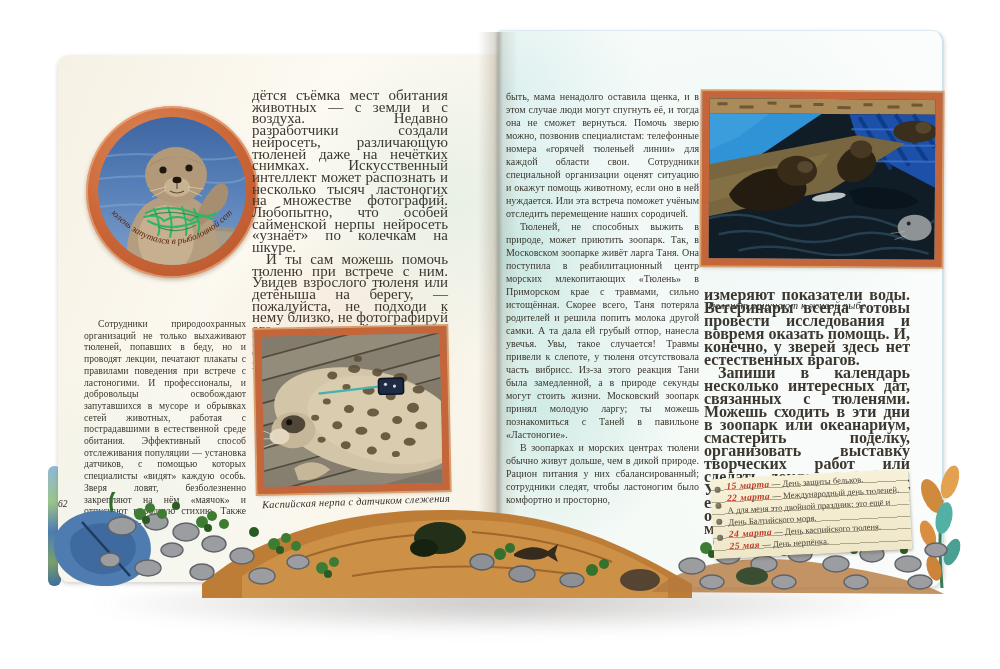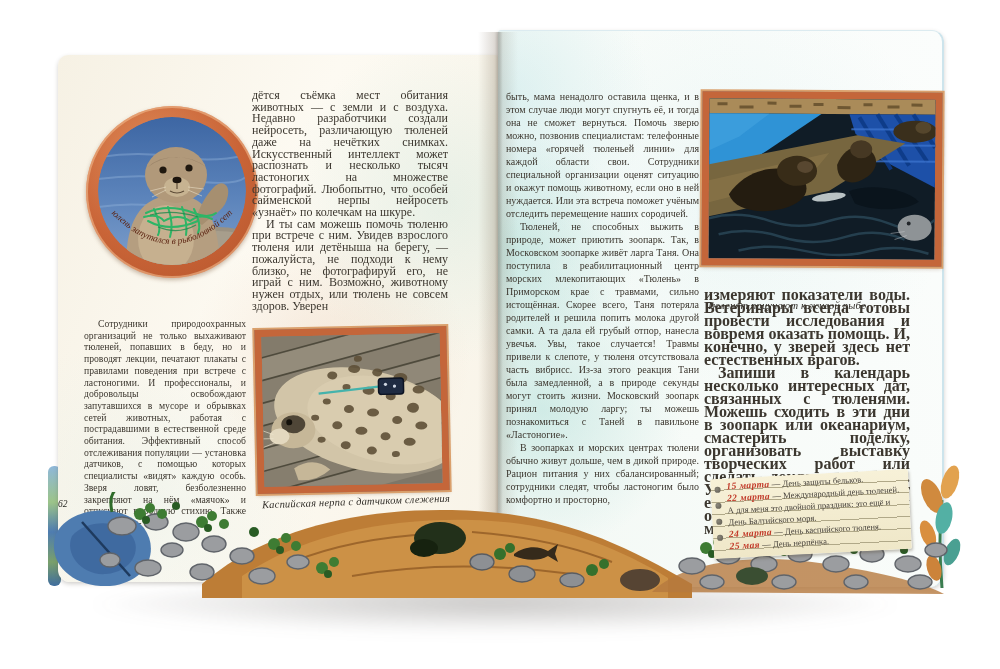--- a/index.html
+++ b/index.html
@@ -27,21 +27,21 @@
       radial-gradient(circle at 10% 68%,rgba(150,212,205,.38),rgba(150,212,205,0) 26%),
       radial-gradient(circle at 2% 12%,rgba(170,220,225,.35),rgba(170,220,225,0) 22%),
       radial-gradient(circle at 55% 30%,rgba(198,232,236,.22),rgba(198,232,236,0) 45%),
       linear-gradient(250deg,#fbfdfc,#f7fbf8 60%,#f2f8f4);}
   .gutter{left:478px;top:32px;width:40px;height:552px;
     background:linear-gradient(90deg,rgba(90,70,45,0),rgba(90,70,45,.20) 42%,rgba(60,45,30,.32) 52%,rgba(90,70,45,.12) 62%,rgba(90,70,45,0));}
   
   .bodytext{ text-align:justify; hyphens:auto; -webkit-hyphens:auto; }
   .bodytext p{margin:0 0 0 0;}
   .bodytext p.ind{text-indent:14px;}
-  .col-top-left{left:252px;top:90px;width:196px;height:236px;font-size:12px;line-height:11.7px;}
+  .col-top-left{left:252px;top:90px;width:196px;height:236px;font-size:15px;line-height:11.7px;}
   .col-left-left{left:84px;top:318px;width:162px;height:224px;font-size:9.7px;line-height:11.7px;}
   .col-main-right{left:506px;top:90px;width:193px;height:478px;font-size:10px;line-height:13px;}
   .col-right-right{left:704px;top:288px;width:206px;height:192px;font-size:16px;line-height:13px;font-weight:bold;}
   .caption{font-style:italic;font-size:10.5px;color:#2f2c27;letter-spacing:.2px;}
   .pagenum{left:58px;top:499px;font-size:9.5px;color:#23251f;z-index:9;font-style:italic;}
   
   .ring{left:86px;top:106px;width:172px;height:172px;border-radius:50%;
     background:radial-gradient(circle at 38% 30%,#df8a58,#c96437 55%,#b5552c);
     box-shadow:0 2px 4px rgba(100,60,30,.35), inset 0 0 0 2px rgba(240,185,140,.6);}
   .ring-inner{position:absolute;left:12px;top:11px;width:148px;height:148px;border-radius:50%;overflow:hidden;}

